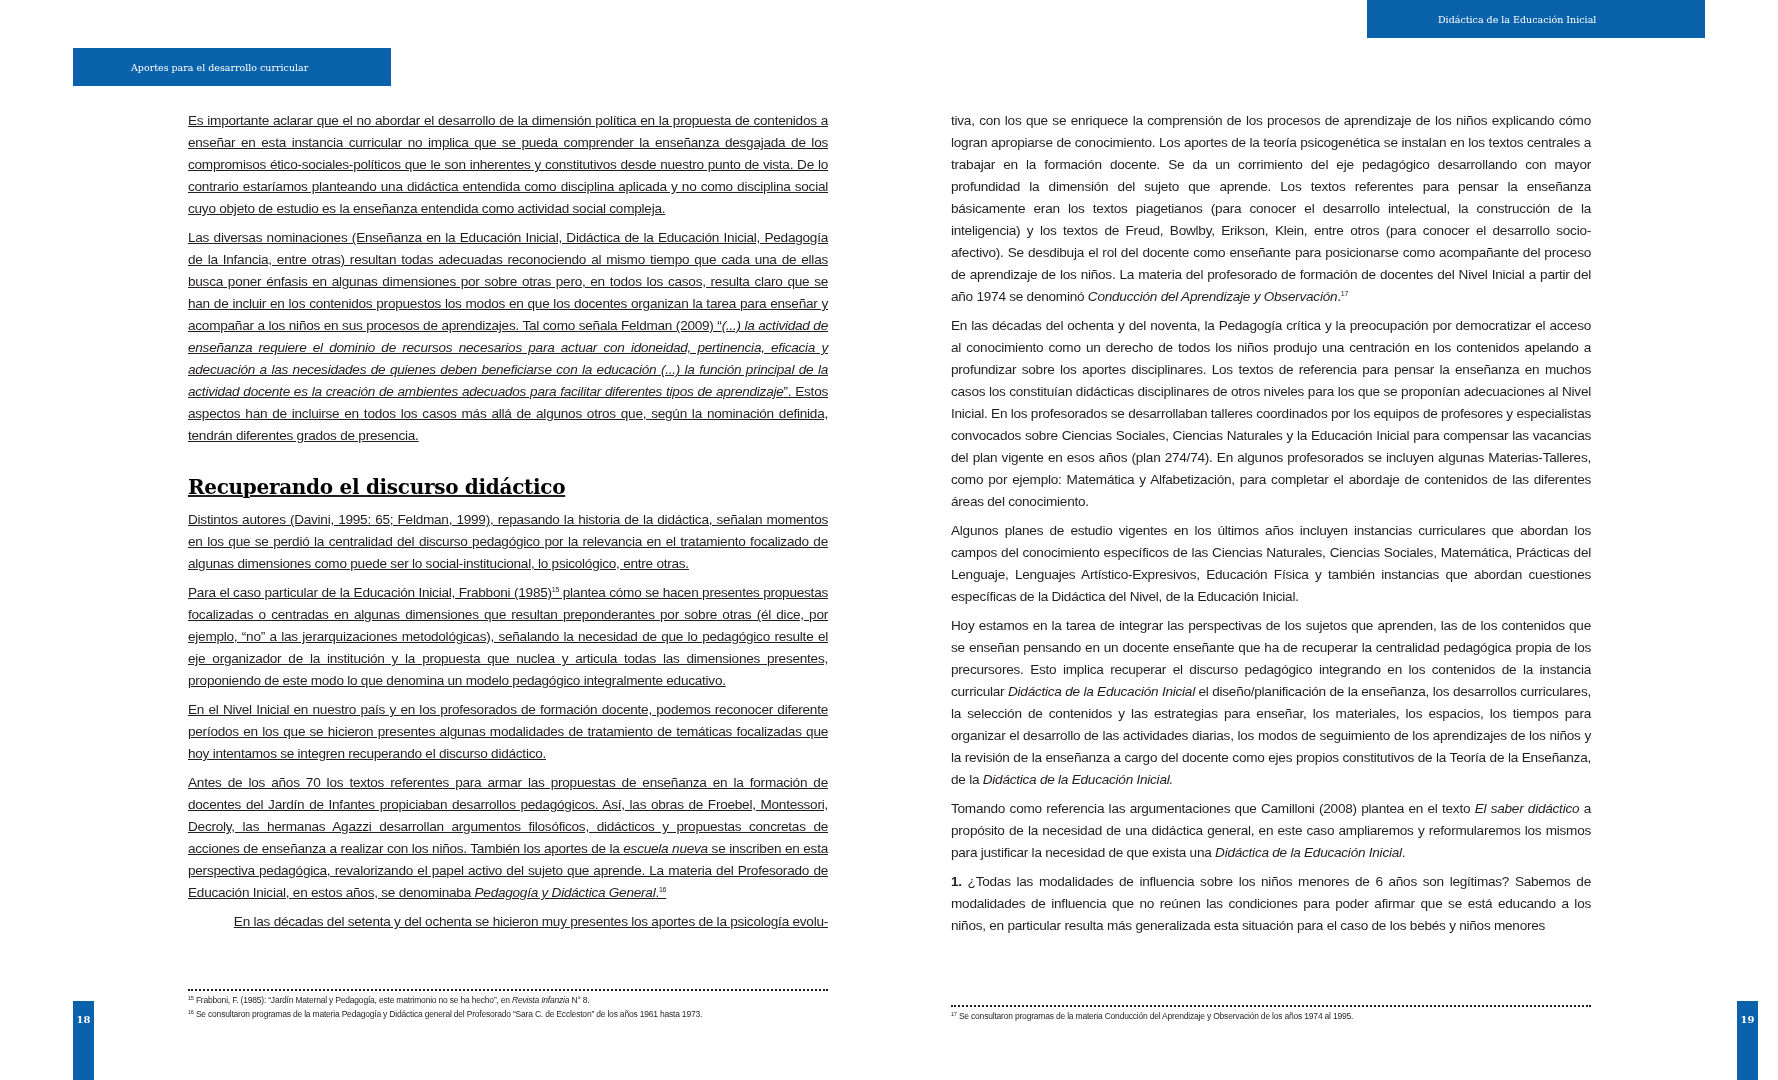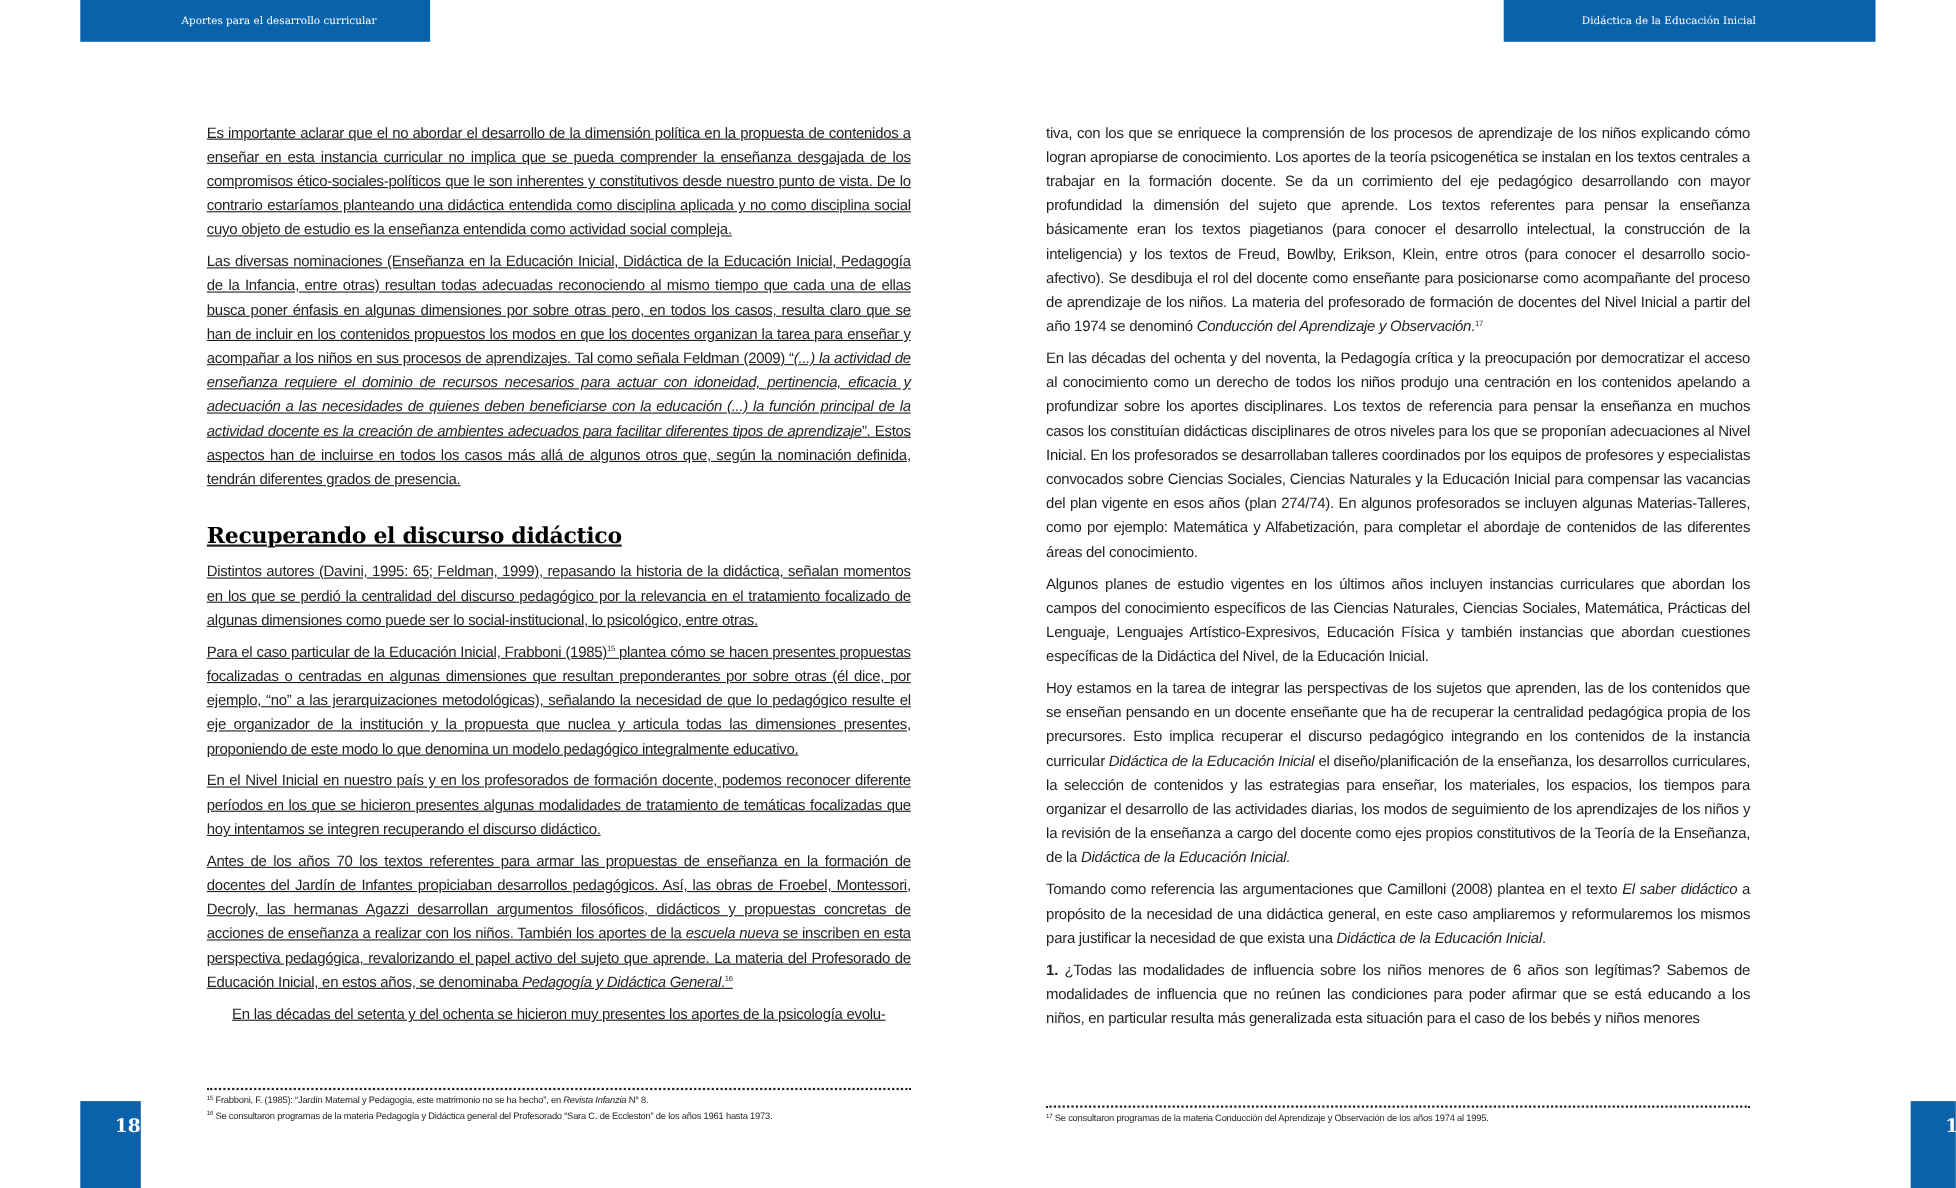--- a/index.html
+++ b/index.html
@@ -4,27 +4,27 @@
   <style>
     * { margin: 0; padding: 0; box-sizing: border-box; }
     html, body { width: 1778px; height: 1080px; background: #ffffff; overflow: hidden; }
     body { position: relative; font-family: "Liberation Sans", sans-serif; color: #231f20; }
 
     .header-bar {
       position: absolute; top: 0; height: 38px; background: #0a62ab;
       color: #ffffff; font-family: "DejaVu Serif", serif; font-size: 9.5px;
       display: flex; align-items: center;
     }
-    .header-left { left: 73px; width: 318px; padding-left: 92px; }
+    .header-left { left: 73px; width: 318px; padding-left: 58px; margin-top: 48px; }
     .header-right { left: 1367px; width: 338px; padding-left: 71px; }
 
     .page-num {
-      position: absolute; top: 1001px; height: 79px; width: 55px; background: #0a62ab;
-      color: #fff; font-family: "DejaVu Serif", serif; font-weight: bold; font-size: 17px;
-      text-align: right; padding-top: 13px;
+      position: absolute; top: 1001px; height: 79px; width: 21px; background: #0a62ab;
+      color: #fff; font-family: "DejaVu Serif", serif; font-weight: bold; font-size: 10px;
+      text-align: center; padding-top: 13px;
     }
     .pn-left { left: 73px; }
     .pn-right { left: 1737px; }
 
     .column { position: absolute; width: 640px; }
     .col-left { left: 188px; top: 110px; text-decoration: underline; }
     .col-right { left: 951px; top: 110px; }
 
     p.body {
       font-family: "Liberation Sans", sans-serif; font-size: 13.6px; line-height: 22px;
@@ -65,21 +65,21 @@
 <div class="column col-left">
   <p class="body"><span>Es importante aclarar que el no abordar el desarrollo de la dimensión política en la propuesta de contenidos a enseñar en esta instancia curricular no implica que se pueda comprender la enseñanza desgajada de los compromisos ético-sociales-políticos que le son inherentes y constitutivos desde nuestro punto de vista. De lo contrario estaríamos planteando una didáctica entendida como disciplina aplicada y no como disciplina social cuyo objeto de estudio es la enseñanza entendida como actividad social compleja.</span></p>
   <p class="body"><span>Las diversas nominaciones (Enseñanza en la Educación Inicial, Didáctica de la Educación Inicial, Pedagogía de la Infancia, entre otras) resultan todas adecuadas reconociendo al mismo tiempo que cada una de ellas busca poner énfasis en algunas dimensiones por sobre otras pero, en todos los casos, resulta claro que se han de incluir en los contenidos propuestos los modos en que los docentes organizan la tarea para enseñar y acompañar a los niños en sus procesos de aprendizajes. Tal como señala Feldman (2009) “</span><em>(...) la actividad de enseñanza requiere el dominio de recursos necesarios para actuar con idoneidad, pertinencia, eficacia y adecuación a las necesidades de quienes deben beneficiarse con la educación (...) la función principal de la actividad docente es la creación de ambientes adecuados para facilitar diferentes tipos de aprendizaje</em><span>”. Estos aspectos han de incluirse en todos los casos más allá de algunos otros que, según la nominación definida, tendrán diferentes grados de presencia.</span></p>
 
   <h2 class="section">Recuperando el discurso didáctico</h2>
 
   <p class="body"><span>Distintos autores (Davini, 1995: 65; Feldman, 1999), repasando la historia de la didáctica, señalan momentos en los que se perdió la centralidad del discurso pedagógico por la relevancia en el tratamiento focalizado de algunas dimensiones como puede ser lo social-institucional, lo psicológico, entre otras.</span></p>
   <p class="body"><span>Para el caso particular de la Educación Inicial, Frabboni (1985)</span><sup>15</sup><span> plantea cómo se hacen presentes propuestas focalizadas o centradas en algunas dimensiones que resultan preponderantes por sobre otras (él dice, por ejemplo, “no” a las jerarquizaciones metodológicas), señalando la necesidad de que lo pedagógico resulte el eje organizador de la institución y la propuesta que nuclea y articula todas las dimensiones presentes, proponiendo de este modo lo que denomina un modelo pedagógico integralmente educativo.</span></p>
   <p class="body"><span>En el Nivel Inicial en nuestro país y en los profesorados de formación docente, podemos reconocer diferente períodos en los que se hicieron presentes algunas modalidades de tratamiento de temáticas focalizadas que hoy intentamos se integren recuperando el discurso didáctico.</span></p>
   <p class="body"><span>Antes de los años 70 los textos referentes para armar las propuestas de enseñanza en la formación de docentes del Jardín de Infantes propiciaban desarrollos pedagógicos. Así, las obras de Froebel, Montessori, Decroly, las hermanas Agazzi desarrollan argumentos filosóficos, didácticos y propuestas concretas de acciones de enseñanza a realizar con los niños. También los aportes de la </span><em>escuela nueva</em><span> se inscriben en esta perspectiva pedagógica, revalorizando el papel activo del sujeto que aprende. La materia del Profesorado de Educación Inicial, en estos años, se denominaba </span><em>Pedagogía y Didáctica General</em><span>.</span><sup>16</sup></p>
-  <p class="body" style="text-align:center;"><span>En las décadas del setenta y del ochenta se hicieron muy presentes los aportes de la psicología evolu-</span></p>
+  <p class="body" style="text-align:right;"><span>En las décadas del setenta y del ochenta se hicieron muy presentes los aportes de la psicología evolu-</span></p>
 </div>
 
 <div class="footnotes fn-left">
   <div class="footnote"><sup>15</sup><span> Frabboni, F. (1985): “Jardín Maternal y Pedagogía, este matrimonio no se ha hecho”, en </span><em>Revista Infanzia</em><span> N° 8.</span></div>
   <div class="footnote"><sup>16</sup><span> Se consultaron programas de la materia Pedagogía y Didáctica general del Profesorado “Sara C. de Eccleston” de los años 1961 hasta 1973.</span></div>
 </div>
 
 <div class="column col-right">
   <p class="body"><span>tiva, con los que se enriquece la comprensión de los procesos de aprendizaje de los niños explicando cómo logran apropiarse de conocimiento. Los aportes de la teoría psicogenética se instalan en los textos centrales a trabajar en la formación docente. Se da un corrimiento del eje pedagógico desarrollando con mayor profundidad la dimensión del sujeto que aprende. Los textos referentes para pensar la enseñanza básicamente eran los textos piagetianos (para conocer el desarrollo intelectual, la construcción de la inteligencia) y los textos de Freud, Bowlby, Erikson, Klein, entre otros (para conocer el desarrollo socio-afectivo). Se desdibuja el rol del docente como enseñante para posicionarse como acompañante del proceso de aprendizaje de los niños. La materia del profesorado de formación de docentes del Nivel Inicial a partir del año 1974 se denominó </span><em>Conducción del Aprendizaje y Observación</em><span>.</span><sup>17</sup></p>
   <p class="body"><span>En las décadas del ochenta y del noventa, la Pedagogía crítica y la preocupación por democratizar el acceso al conocimiento como un derecho de todos los niños produjo una centración en los contenidos apelando a profundizar sobre los aportes disciplinares. Los textos de referencia para pensar la enseñanza en muchos casos los constituían didácticas disciplinares de otros niveles para los que se proponían adecuaciones al Nivel Inicial. En los profesorados se desarrollaban talleres coordinados por los equipos de profesores y especialistas convocados sobre Ciencias Sociales, Ciencias Naturales y la Educación Inicial para compensar las vacancias del plan vigente en esos años (plan 274/74). En algunos profesorados se incluyen algunas Materias-Talleres, como por ejemplo: Matemática y Alfabetización, para completar el abordaje de contenidos de las diferentes áreas del conocimiento.</span></p>

